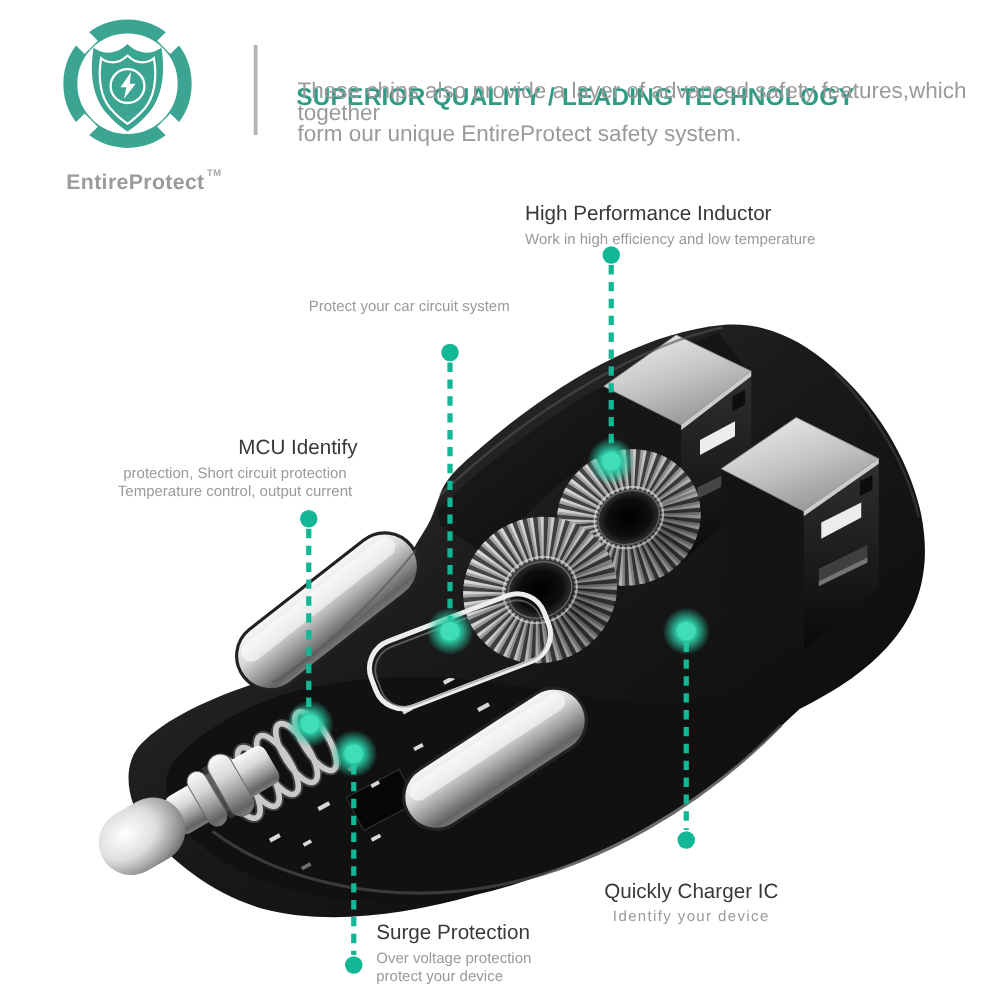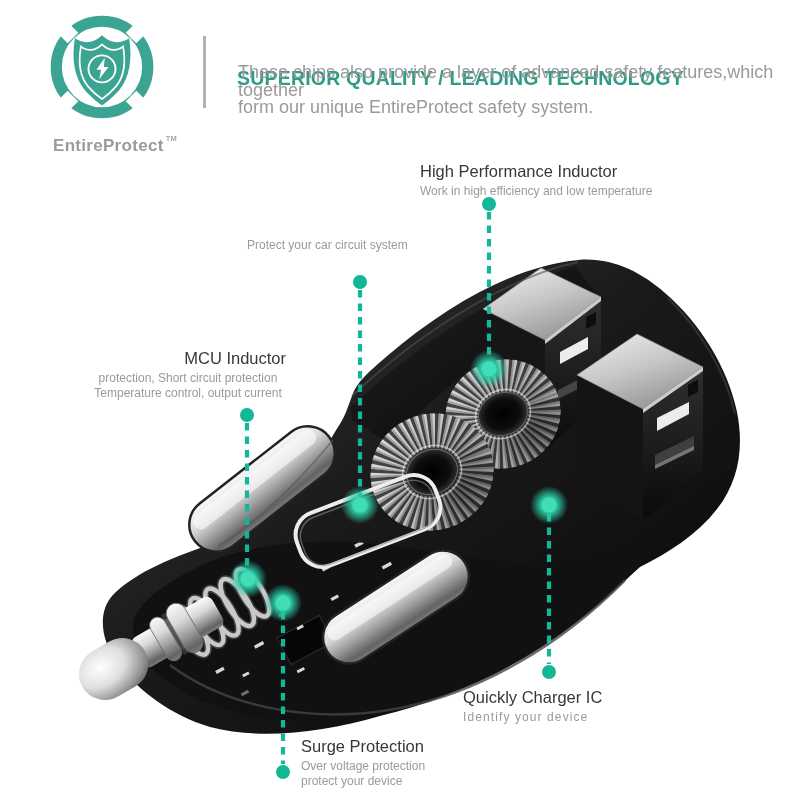--- a/index.html
+++ b/index.html
@@ -21,21 +21,21 @@
 
   
   .callout{position:absolute;}
   .c-title{font-size:16.5px;color:#383838;margin-bottom:3px;white-space:nowrap;}
   .c-desc{font-size:12px;line-height:15px;color:#9a9a9a;white-space:nowrap;}
   .callout-inductor{left:420px;top:162px;}
   .callout-fuse{left:247px;top:238px;}
   .callout-mcu{left:90px;top:349px;width:196px;}
   .callout-mcu .c-title{text-align:right;}
   .callout-mcu .c-desc{text-align:center;}
-  .callout-quick{left:463px;top:688px;width:180px;text-align:left;}
+  .callout-quick{left:463px;top:704px;width:180px;text-align:center;}
   .callout-quick .c-desc{letter-spacing:1.1px;}
   .callout-surge{left:301px;top:737px;}
 </style>
 </head>
 <body>
 
 <div class="stage">
 
   <svg class="art" viewBox="0 0 800 800">
     <defs>
@@ -313,21 +313,21 @@
   <div class="callout callout-inductor">
     <div class="c-title">High Performance Inductor</div>
     <div class="c-desc">Work in high efficiency and low temperature</div>
   </div>
 
   <div class="callout callout-fuse">
     <div class="c-desc">Protect your car circuit system</div>
   </div>
 
   <div class="callout callout-mcu">
-    <div class="c-title">MCU Inductor</div>
+    <div class="c-title">MCU Identify</div>
     <div class="c-desc">protection, Short circuit protection</div>
     <div class="c-desc">Temperature control, output current</div>
   </div>
 
   <div class="callout callout-quick">
     <div class="c-title">Quickly Charger IC</div>
     <div class="c-desc">Identify your device</div>
   </div>
 
   <div class="callout callout-surge">

